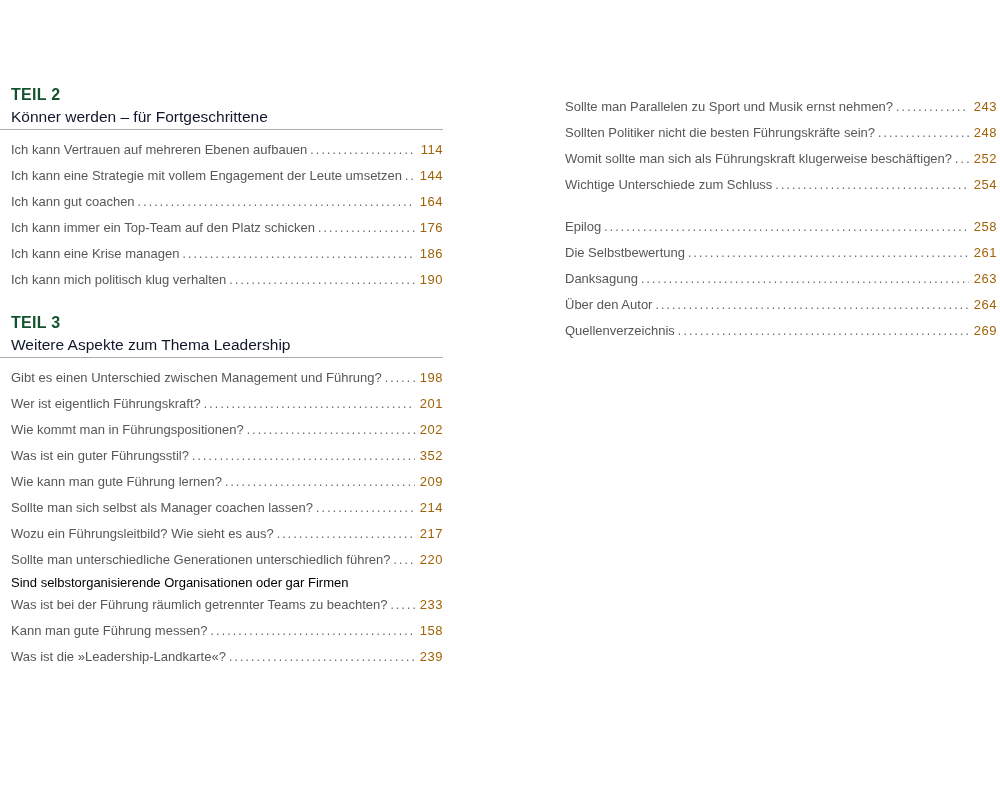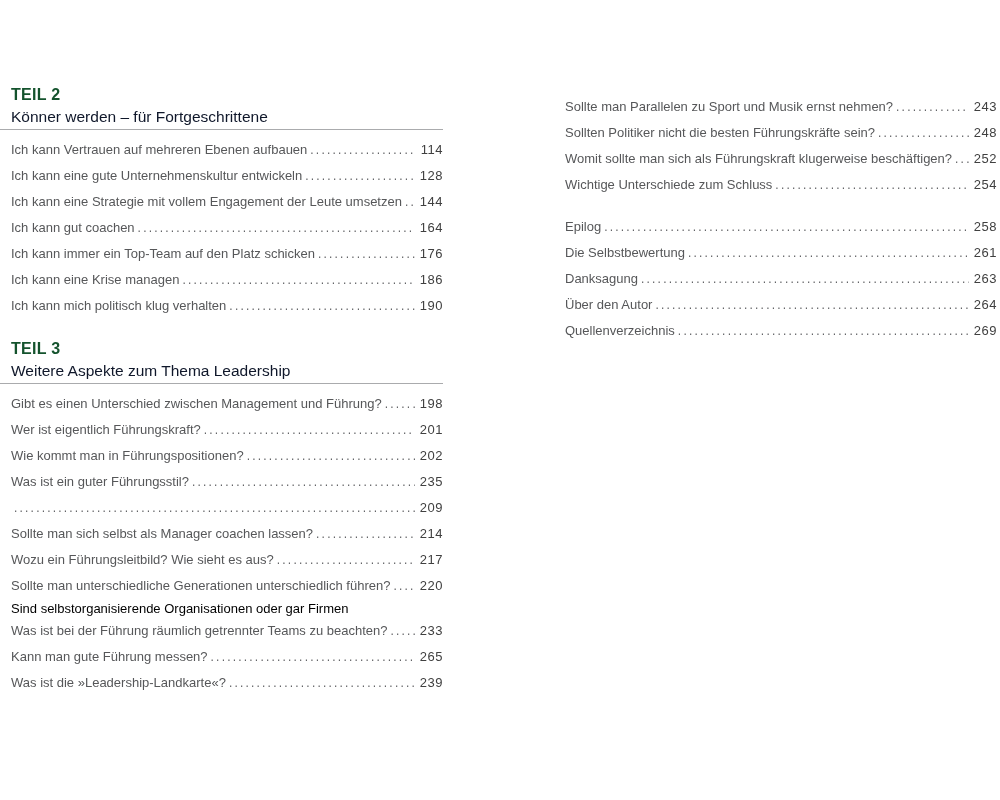--- a/index.html
+++ b/index.html
@@ -30,21 +30,21 @@
     height:26px; line-height:26px; white-space:nowrap;
   }
   .lbl { font-size:13px; color:#565759; }
   .dots {
     flex:1 1 auto; overflow:hidden; margin:0 5px 0 3px;
     color:#606164; font-size:12px; letter-spacing:2.2px;
   }
   .dots::after {
     content:"..............................................................................................................................";
   }
-  .num { font-size:13px; color:#404040; letter-spacing:0.5px; }
+  .num { font-size:13px; color:#a16207; letter-spacing:0.5px; }
 
   .entry-multiline .line1 {
     height:19px; line-height:19px; font-size:13px; color:#000000; white-space:nowrap;
   }
 </style>
 </head>
 <body>
 
 <div id="left-col" class="col">
 
@@ -52,25 +52,20 @@
     <div class="part-label">TEIL 2</div>
     <div class="part-title">Könner werden – für Fortgeschrittene</div>
     <div class="rule"></div>
     <div class="entries">
       <div class="entry">
         <span class="lbl">Ich kann Vertrauen auf mehreren Ebenen aufbauen</span>
         <span class="dots"></span>
         <span class="num">114</span>
       </div>
       <div class="entry">
-        <span class="lbl">Ich kann eine gute Unternehmenskultur entwickeln</span>
-        <span class="dots"></span>
-        <span class="num">128</span>
-      </div>
-      <div class="entry">
         <span class="lbl">Ich kann eine Strategie mit vollem Engagement der Leute umsetzen</span>
         <span class="dots"></span>
         <span class="num">144</span>
       </div>
       <div class="entry">
         <span class="lbl">Ich kann gut coachen</span>
         <span class="dots"></span>
         <span class="num">164</span>
       </div>
       <div class="entry">
@@ -107,23 +102,24 @@
         <span class="num">201</span>
       </div>
       <div class="entry">
         <span class="lbl">Wie kommt man in Führungspositionen?</span>
         <span class="dots"></span>
         <span class="num">202</span>
       </div>
       <div class="entry">
         <span class="lbl">Was ist ein guter Führungsstil?</span>
         <span class="dots"></span>
-        <span class="num">235</span>
-      </div>
-      <div class="entry">
+        <span class="num">352</span>
+      </div>
+      <div class="entry">
+        <span class="lbl">Wie kann man gute Führung lernen?</span>
         <span class="dots"></span>
         <span class="num">209</span>
       </div>
       <div class="entry">
         <span class="lbl">Sollte man sich selbst als Manager coachen lassen?</span>
         <span class="dots"></span>
         <span class="num">214</span>
       </div>
       <div class="entry">
         <span class="lbl">Wozu ein Führungsleitbild? Wie sieht es aus?</span>
@@ -139,21 +135,21 @@
         <div class="line1">Sind selbstorganisierende Organisationen oder gar Firmen</div>
       </div>
       <div class="entry">
         <span class="lbl">Was ist bei der Führung räumlich getrennter Teams zu beachten?</span>
         <span class="dots"></span>
         <span class="num">233</span>
       </div>
       <div class="entry">
         <span class="lbl">Kann man gute Führung messen?</span>
         <span class="dots"></span>
-        <span class="num">265</span>
+        <span class="num">158</span>
       </div>
       <div class="entry">
         <span class="lbl">Was ist die »Leadership-Landkarte«?</span>
         <span class="dots"></span>
         <span class="num">239</span>
       </div>
     </div>
   </div>
 
 </div>

